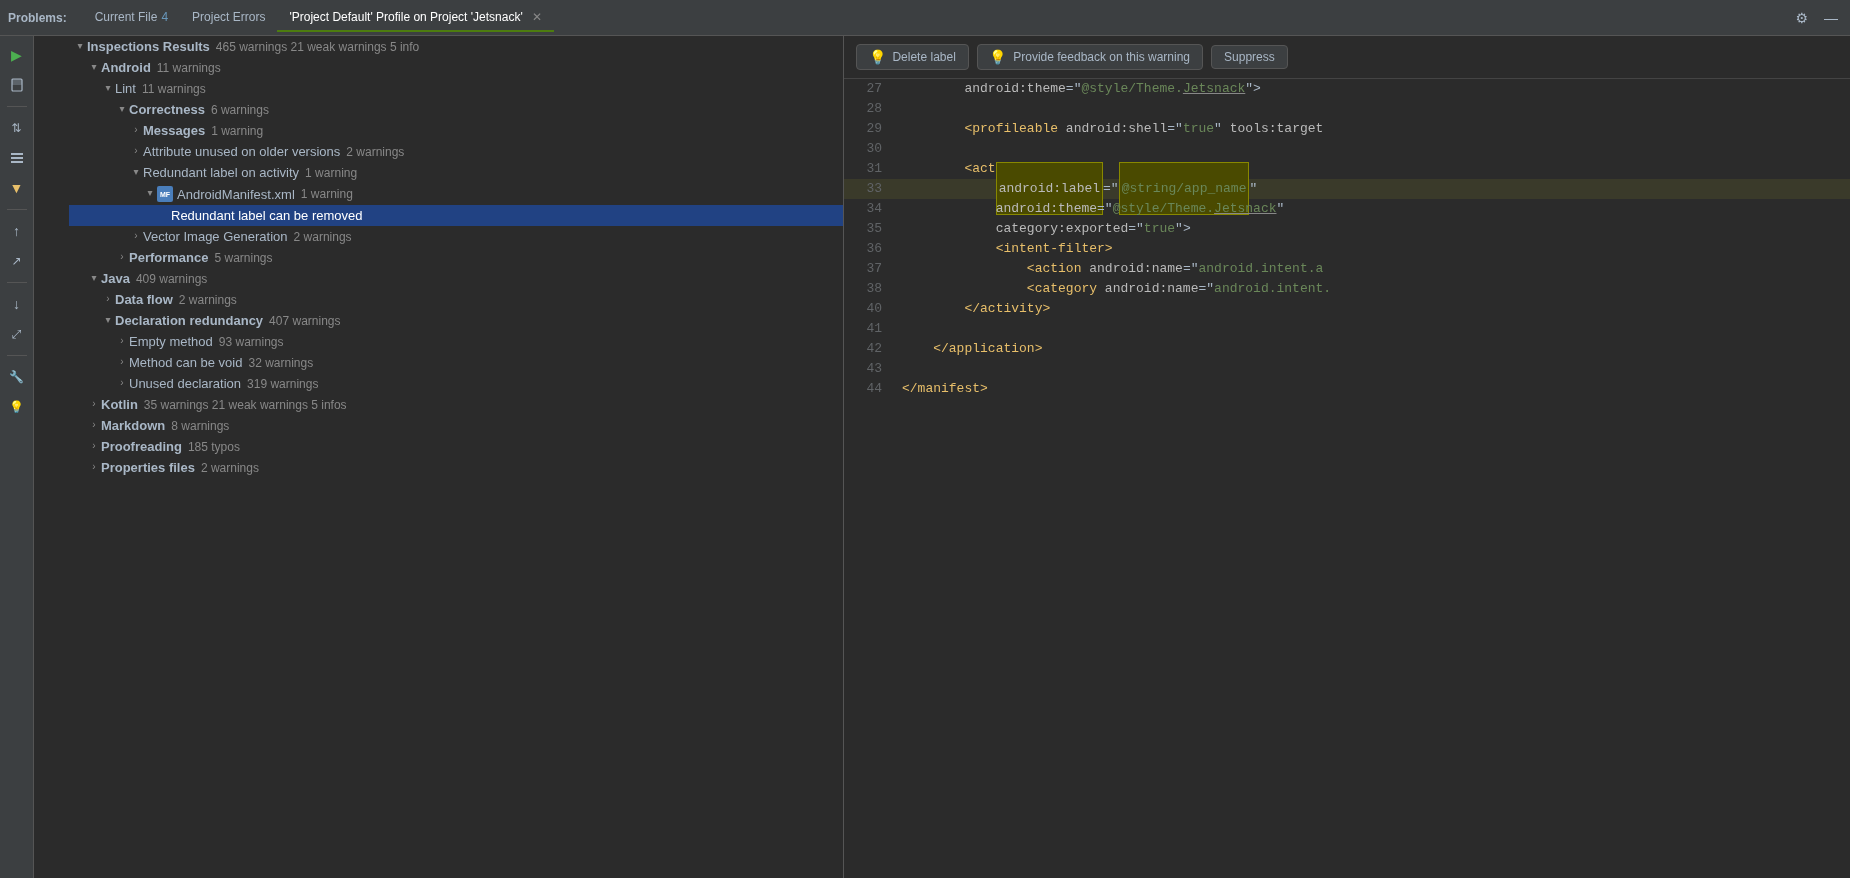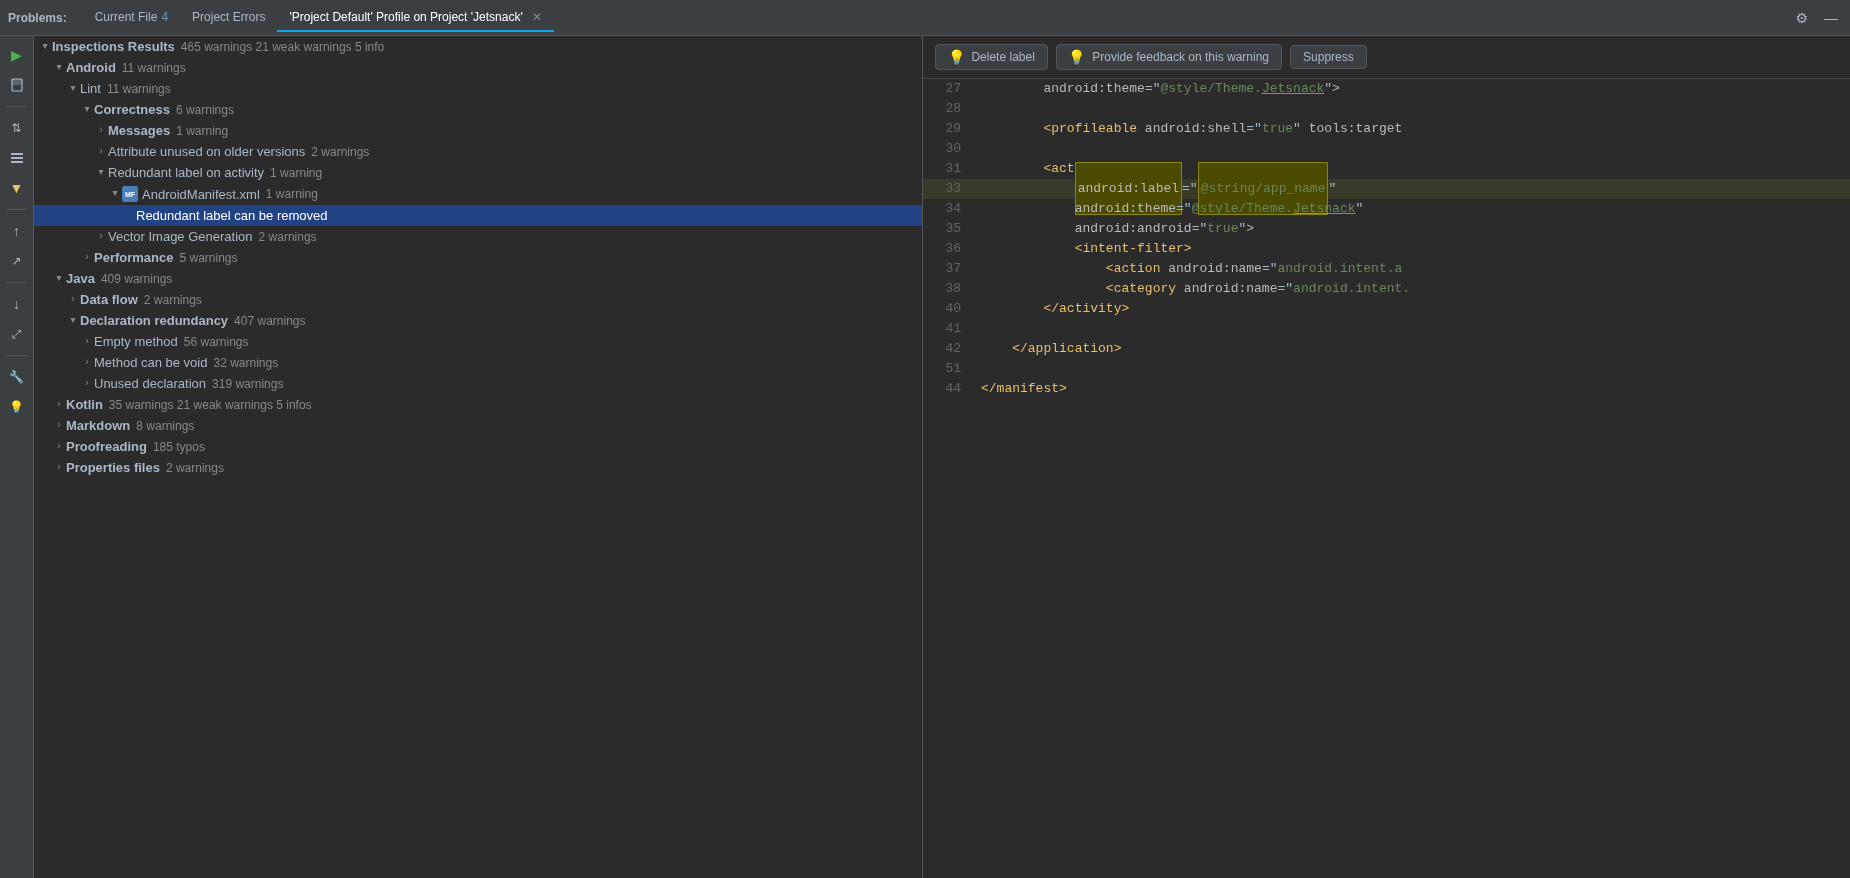--- a/index.html
+++ b/index.html
@@ -34,21 +34,21 @@
     .tab {
       padding: 6px 12px;
       cursor: pointer;
       color: #a9b7c6;
       font-size: 12px;
       border-bottom: 2px solid transparent;
       white-space: nowrap;
     }
     .tab.active {
       color: #ffffff;
-      border-bottom: 2px solid #0ea5e9;
+      border-bottom: 2px solid #4d7c0f;
     }
     .tab-count {
       color: #6897bb;
       margin-left: 4px;
     }
     .tab-close {
       margin-left: 6px;
       color: #888;
       cursor: pointer;
     }
@@ -100,26 +100,27 @@
     .tool-btn.active { color: #4a9eff; }
     .tool-separator {
       width: 20px;
       height: 1px;
       background: #555;
       margin: 4px 0;
     }
 
     
     .tree-panel {
-      width: 889px;
+      width: 810px;
       background: #2b2b2b;
       overflow-y: auto;
       overflow-x: hidden;
       flex-shrink: 0;
       border-right: 1px solid #555;
+      padding-left: 35px;
     }
 
     .tree-item {
       display: flex;
       align-items: center;
       padding: 3px 0;
       cursor: pointer;
       white-space: nowrap;
       user-select: none;
     }
@@ -396,21 +397,21 @@
       <span class="indent" style="width:32px"></span>
       <span class="arrow expanded"></span>
       <span class="item-label bold">Declaration redundancy</span>
       <span class="count">407 warnings</span>
     </div>
 
     <div class="tree-item">
       <span class="indent" style="width:46px"></span>
       <span class="arrow collapsed"></span>
       <span class="item-label">Empty method</span>
-      <span class="count">56 warnings</span>
+      <span class="count">93 warnings</span>
     </div>
 
     <div class="tree-item">
       <span class="indent" style="width:46px"></span>
       <span class="arrow collapsed"></span>
       <span class="item-label">Method can be void</span>
       <span class="count">32 warnings</span>
     </div>
 
     <div class="tree-item">
@@ -498,21 +499,21 @@
         <span class="line-content">            <span class="xml-attr highlight-label">android:label</span><span class="xml-punct">="</span><span class="xml-val highlight-label">@string/app_name</span><span class="xml-punct">"</span></span>
       </div>
 
       <div class="code-line">
         <span class="line-number">34</span>
         <span class="line-content">            <span class="xml-attr">android:theme</span><span class="xml-punct">="</span><span class="xml-val">@style/Theme.<span class="xml-underline">Jetsnack</span></span><span class="xml-punct">"</span></span>
       </div>
 
       <div class="code-line">
         <span class="line-number">35</span>
-        <span class="line-content">            <span class="xml-attr">android:android</span><span class="xml-punct">="</span><span class="xml-val">true</span><span class="xml-punct">"&gt;</span></span>
+        <span class="line-content">            <span class="xml-attr">category:exported</span><span class="xml-punct">="</span><span class="xml-val">true</span><span class="xml-punct">"&gt;</span></span>
       </div>
 
       <div class="code-line">
         <span class="line-number">36</span>
         <span class="line-content">            <span class="xml-tag">&lt;intent-filter&gt;</span></span>
       </div>
 
       <div class="code-line">
         <span class="line-number">37</span>
         <span class="line-content">                <span class="xml-tag">&lt;action</span> <span class="xml-attr">android:name</span><span class="xml-punct">="</span><span class="xml-val">android.intent.a</span></span>
@@ -533,21 +534,21 @@
         <span class="line-number">41</span>
         <span class="line-content"></span>
       </div>
 
       <div class="code-line">
         <span class="line-number">42</span>
         <span class="line-content">    <span class="xml-tag">&lt;/application&gt;</span></span>
       </div>
 
       <div class="code-line">
-        <span class="line-number">51</span>
+        <span class="line-number">43</span>
         <span class="line-content"></span>
       </div>
 
       <div class="code-line">
         <span class="line-number">44</span>
         <span class="line-content"><span class="xml-tag">&lt;/manifest&gt;</span></span>
       </div>
 
     </div>
   </div>

